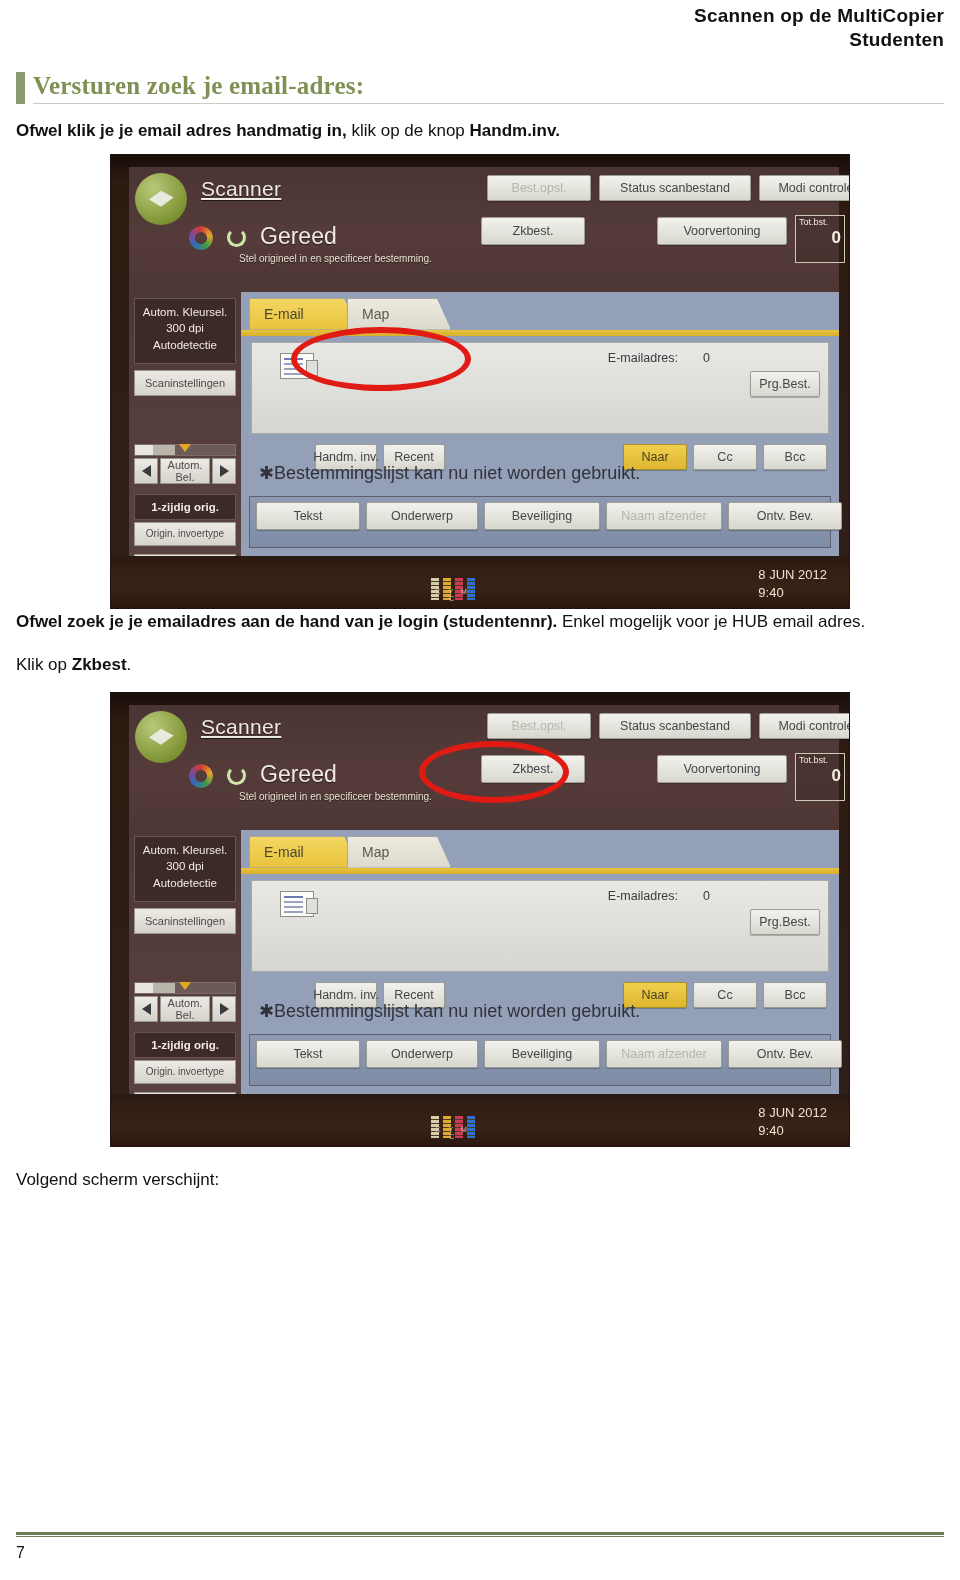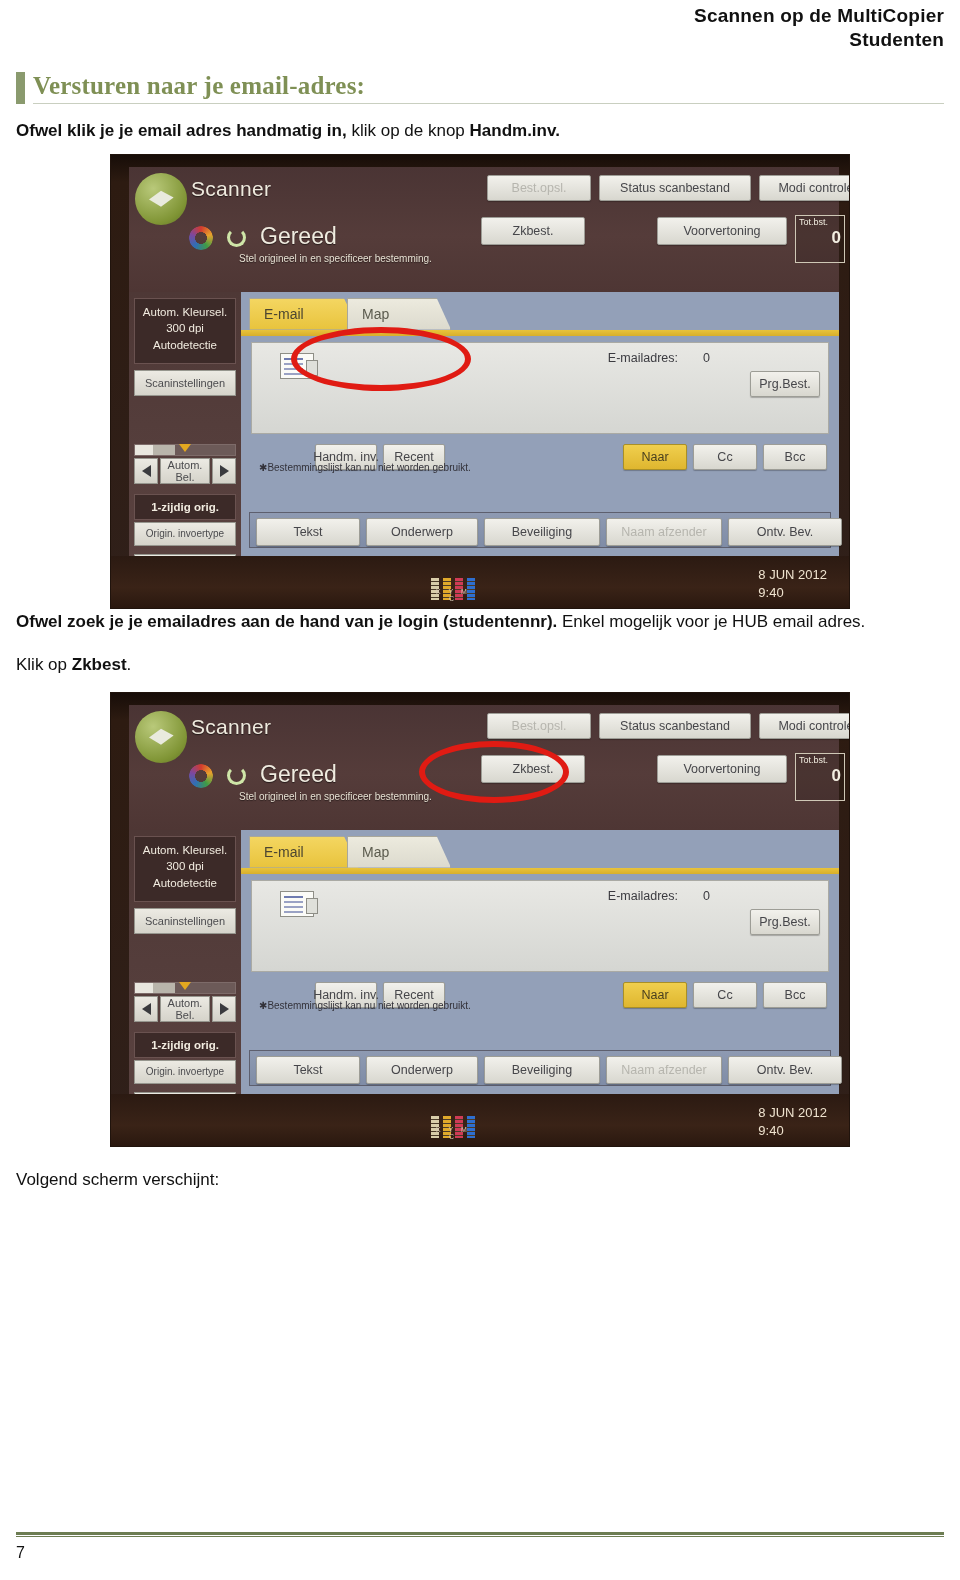--- a/index.html
+++ b/index.html
@@ -49,22 +49,22 @@
   .lcd-top { position:absolute; left:0; top:0; right:0; height:125px;
              background:linear-gradient(180deg,#4a3434 0%,#553c3a 55%,#4e3634 100%); }
   .lcd-top .scan-badge {
     position:absolute; left:6px; top:6px; width:52px; height:52px; border-radius:50%;
     background:radial-gradient(circle at 35% 30%, #b9c97a, #7f9434 70%, #5d7026);
     display:flex; align-items:center; justify-content:center;
   }
   .scan-badge .glyph { width:30px; height:22px; background:#e9eade;
     clip-path:polygon(10% 55%,50% 15%,92% 45%,50% 88%);
     box-shadow:0 1px 0 #9aa08c; }
-  .lcd-top .scanner-word { position:absolute; left:62px; top:10px; font-size:21px; color:#efeade;
-      letter-spacing:.3px; text-shadow:0 1px 1px rgba(0,0,0,.6); }
+  .lcd-top .scanner-word { position:absolute; left:72px; top:10px; font-size:21px; color:#efeade;
+      letter-spacing:.3px; text-shadow:0 1px 1px rgba(0,0,0,.6);text-decoration:underline; }
 
   .ready-row { position:absolute; left:60px; top:56px; display:flex; align-items:flex-start; gap:14px; }
   .ready-swirl { width:24px; height:24px; margin-top:3px; border-radius:50%;
      background:conic-gradient(#d23b2e,#e8a22c,#3f9b45,#2f6fb5,#7b48a0,#d23b2e);
      -webkit-mask:radial-gradient(circle, transparent 34%, #000 36%);
              mask:radial-gradient(circle, transparent 34%, #000 36%); }
   .ready-c { width:19px; height:19px; margin-top:5px; border:3px solid #cfe6a8; border-radius:50%;
      border-top-color:transparent; }
   .ready-txt { color:#f0ece0; font-size:23px; line-height:1; margin-top:2px; text-shadow:0 1px 1px rgba(0,0,0,.55); }
   .ready-sub { position:absolute; left:110px; top:86px; color:#e6e0d2; font-size:10px;
@@ -116,23 +116,23 @@
 
   .card { position:absolute; left:10px; top:50px; right:10px; height:92px;
           background:linear-gradient(180deg,#e8e8e4,#d5d6d2); border:1px solid #aaaaa4; }
   .mailicon { position:absolute; left:28px; top:10px; width:34px; height:26px;
           background:#fbfbf7; border:1px solid #8e8e86; }
   .mailicon:before { content:""; position:absolute; left:3px; top:4px; right:10px; height:2px;
           background:#6f7bb0; box-shadow:0 5px 0 #9aa2c4, 0 10px 0 #9aa2c4, 0 15px 0 #9aa2c4; }
   .mailicon:after { content:""; position:absolute; right:-5px; top:6px; width:10px; height:14px;
           background:#dfe0da; border:1px solid #8e8e86; }
 
-  .msg { position:absolute; left:18px; top:170px; font-size:10px; color:#33323a; }
-
-  .bottombar { position:absolute; left:8px; right:8px; bottom:8px; height:36px;
+  .msg { position:absolute; left:18px; top:170px; font-size:18px; color:#33323a; }
+
+  .bottombar { position:absolute; left:8px; right:8px; bottom:8px; height:52px;
           background:linear-gradient(180deg,#8e9ab2,#7f8ca6); border:1px solid #5d5f6e; }
 
   
   .strip { position:absolute; left:0; right:0; bottom:0; height:52px;
            background:linear-gradient(180deg,#2b1a12,#3a2317 60%,#2a180f); }
   .kymc { position:absolute; left:320px; bottom:8px; display:flex; gap:4px; align-items:flex-end; }
   .kymc i { display:block; width:8px; height:22px; }
   .kymc .lbl { position:absolute; left:0; bottom:-2px; width:100%; text-align:center;
                font-size:7px; color:#d8c9b6; letter-spacing:3px; }
   .clock { position:absolute; right:22px; bottom:6px; color:#efe3cf; font-size:13px; line-height:1.35; text-align:left;}
@@ -152,21 +152,21 @@
 <div class="page">
 
   <div class="doc-header">
     <div class="line">Scannen op de MultiCopier</div>
     <div class="line">Studenten</div>
   </div>
 
   <div class="title-row">
     <div class="title-bar"></div>
     <div style="flex:1">
-      <div class="title-text">Versturen naar je email-adres:</div>
+      <div class="title-text">Versturen zoek je email-adres:</div>
       <div class="title-rule"></div>
     </div>
   </div>
 
   <div class="para">
     <b>Ofwel klik je je email adres handmatig in,</b><span> klik op de knop </span><b>Handm.inv.</b>
   </div>
 
   <div class="photo">
     <div class="bezel"></div>

